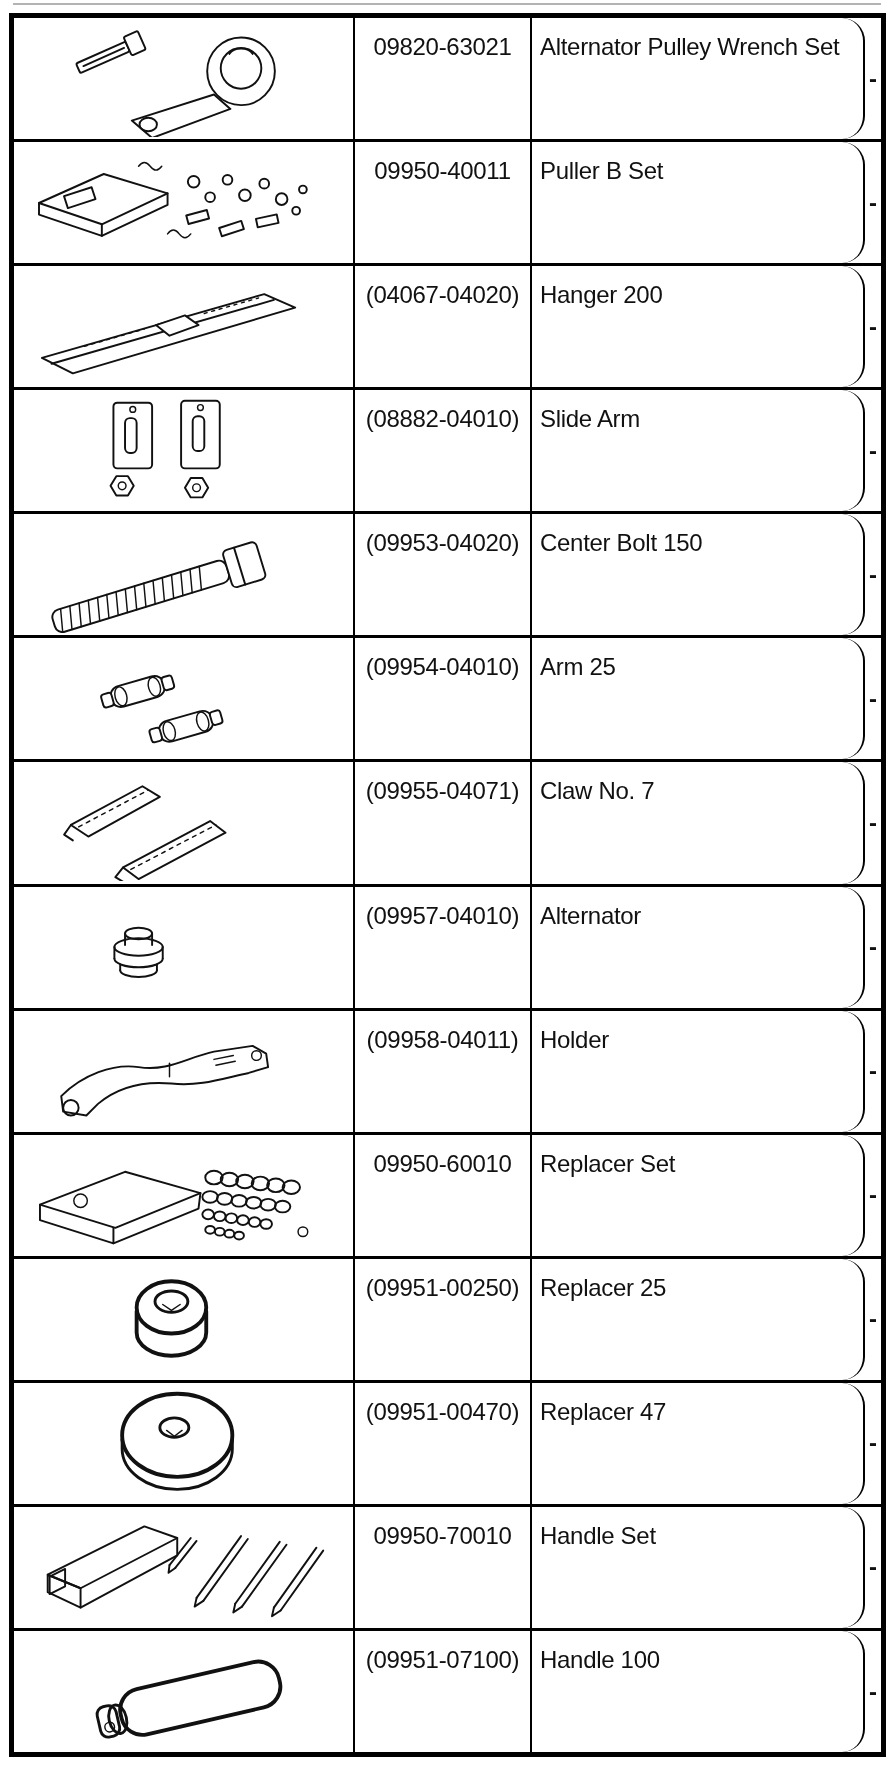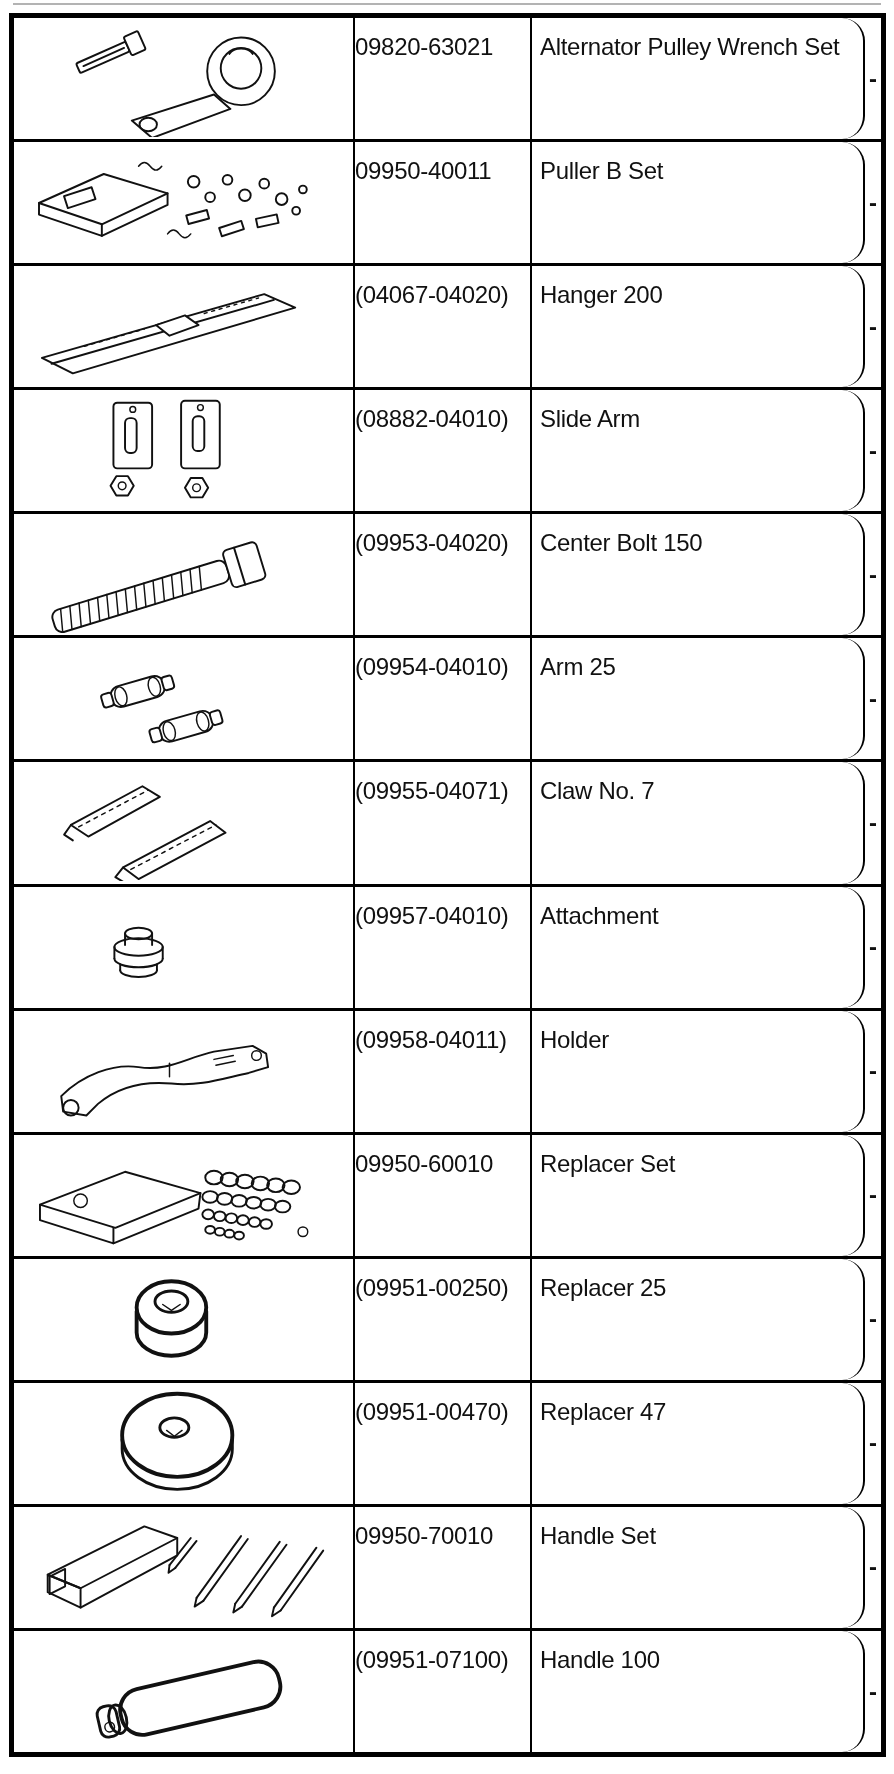--- a/index.html
+++ b/index.html
@@ -20,21 +20,21 @@
     flex:1;display:flex;min-height:0;
   }
   .row + .row{border-top:3px solid #000;}
   .cell{box-sizing:border-box;min-width:0;}
   .cell-illus{
     width:341px;border-right:2px solid #000;
     display:flex;align-items:center;justify-content:center;overflow:hidden;
   }
   .cell-part{
     width:177px;border-right:2px solid #000;
-    padding-top:15px;
+    padding-top:15px;text-align:center;
     font-size:24px;letter-spacing:-0.3px;white-space:nowrap;
   }
   .cell-name{
     flex:1;border-right:2px solid #000;
     padding:15px 2px 0 8px;
     font-size:24px;letter-spacing:-0.3px;white-space:nowrap;overflow:hidden;border-radius:23px;
   }
   .cell-note{
     width:16px;display:flex;align-items:center;justify-content:center;
     font-size:24px;font-weight:bold;
@@ -217,21 +217,21 @@
           <line x1="93" y1="60" x2="93" y2="72"></line>
           <line x1="143" y1="60" x2="143" y2="72"></line>
           <path d="M93 72 a25 9 0 0 0 50 0"></path>
           <line x1="99" y1="78" x2="99" y2="84"></line>
           <line x1="137" y1="78" x2="137" y2="84"></line>
           <path d="M99 84 a19 7 0 0 0 38 0"></path>
         </g>
       </svg>
     </div>
     <div class="cell cell-part">(09957-04010)</div>
-    <div class="cell cell-name">Attachment</div>
+    <div class="cell cell-name">Alternator</div>
     <div class="cell cell-note">-</div>
   </div>
 
   <div class="row">
     <div class="cell cell-illus">
       <svg viewBox="0 0 330 120">
         <path d="M38 86 C60 64 92 52 118 56 C148 61 168 46 196 40 L236 34 L250 42 L252 56 L232 62 C204 68 182 76 152 73 C120 70 95 78 76 94 L64 106 L40 102 Z"></path>
         <circle cx="48" cy="98" r="8"></circle>
         <line x1="196" y1="48" x2="216" y2="44" class="t"></line>
         <line x1="198" y1="54" x2="218" y2="50" class="t"></line>

